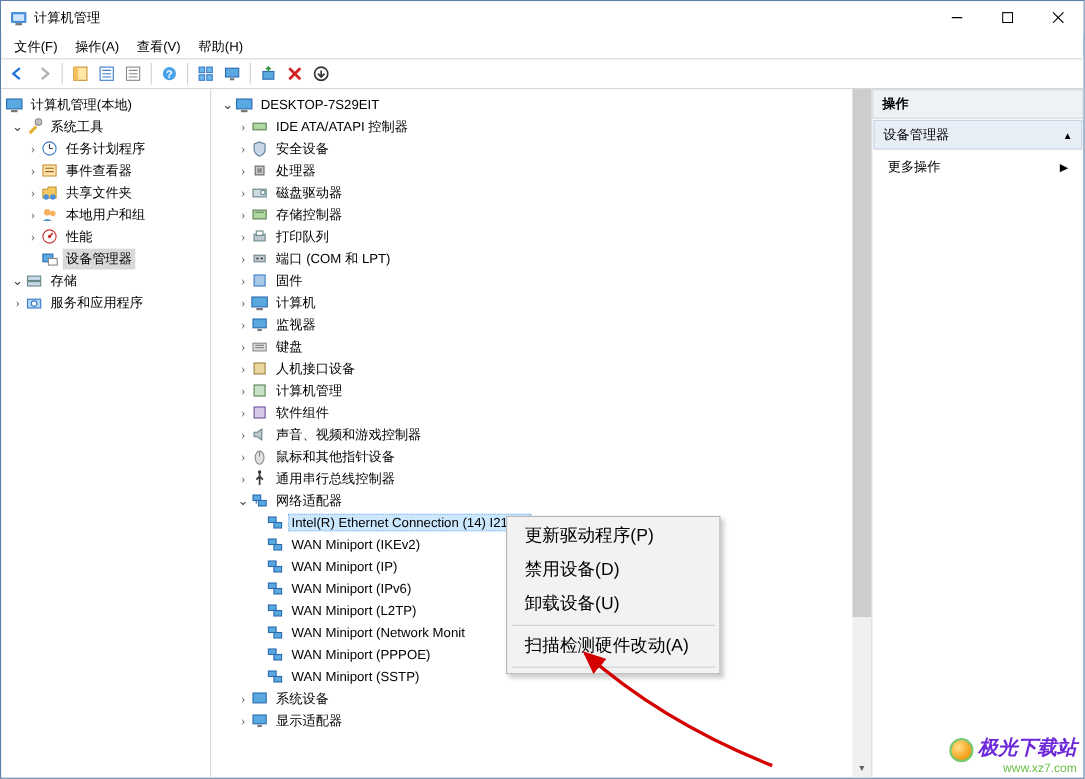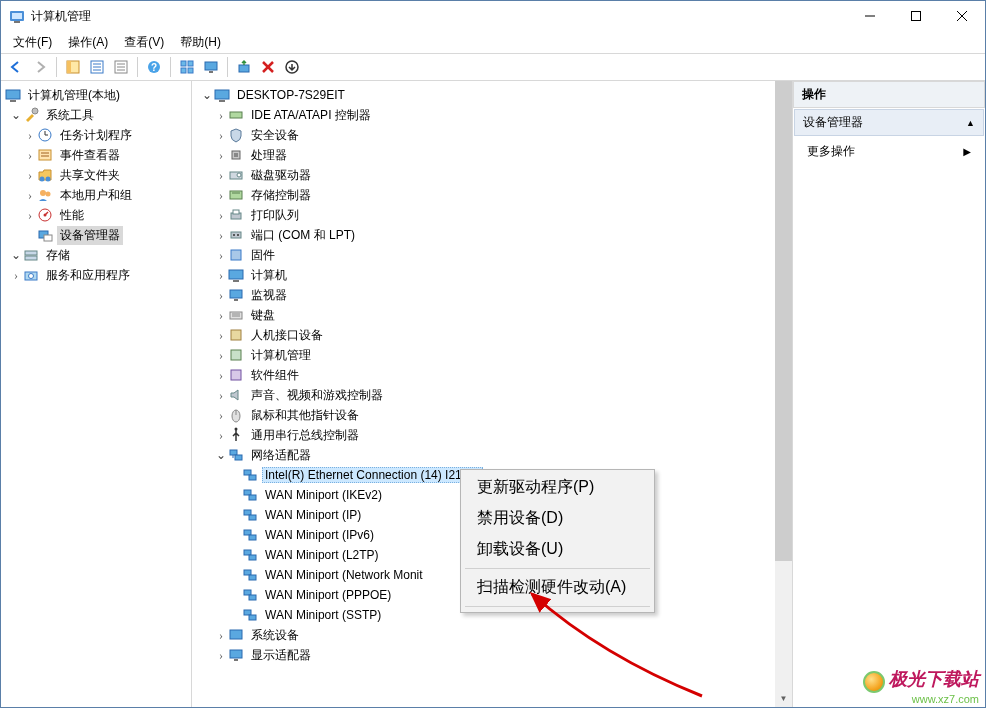--- a/index.html
+++ b/index.html
@@ -33,21 +33,21 @@
 .tree-row .ic { width: 16px; height: 16px; margin-right: 4px; display: inline-flex; align-items:center; justify-content:center; }
 .tree-row .lbl { font-size: 12px; padding: 1px 3px; }
 .tree-row.selected .lbl { background: #cce8ff; border: 1px dotted #7ab0e0; padding: 0 2px; }
 .tree-row.highl .lbl { background: #d9d9d9; }
 .ind { display: inline-block; }
 .ctxmenu { position: absolute; background: #f2f2f2; border: 1px solid #b6b6b6; box-shadow: 3px 3px 4px rgba(0,0,0,0.2); padding: 2px; z-index: 50; width: 195px; }
 .ctxmenu .mi { padding: 5px 14px; font-size: 16px; }
 .ctxmenu .msep { height: 1px; background: #d0d0d0; margin: 3px 2px; }
 .arrow-anno { position: absolute; z-index: 60; pointer-events: none; }
 .watermark { position: absolute; right: 6px; bottom: 2px; z-index: 70; font-size: 11px; color: #6cc048; text-align: right; pointer-events: none; }
-.watermark .big { font-size: 18px; font-weight: bold; font-style: italic; color: #be185d; }
+.watermark .big { font-size: 18px; font-weight: bold; font-style: italic; color: #6d28d9; }
 .watermark .orb { display:inline-block; width:22px; height:22px; border-radius:50%; background: radial-gradient(circle at 35% 35%, #ffe08a, #f5a623 60%, #d18500); vertical-align:middle; margin-right:4px; border: 2px solid #7bc96f; }
 svg { display: block; }
 </style>
 </head>
 <body>
 
 <div class="titlebar">
   <span class="app-icon">
     <svg width="16" height="16">
         <rect x="1" y="3" width="14" height="10" fill="#4a8fd8" rx="1"></rect>

